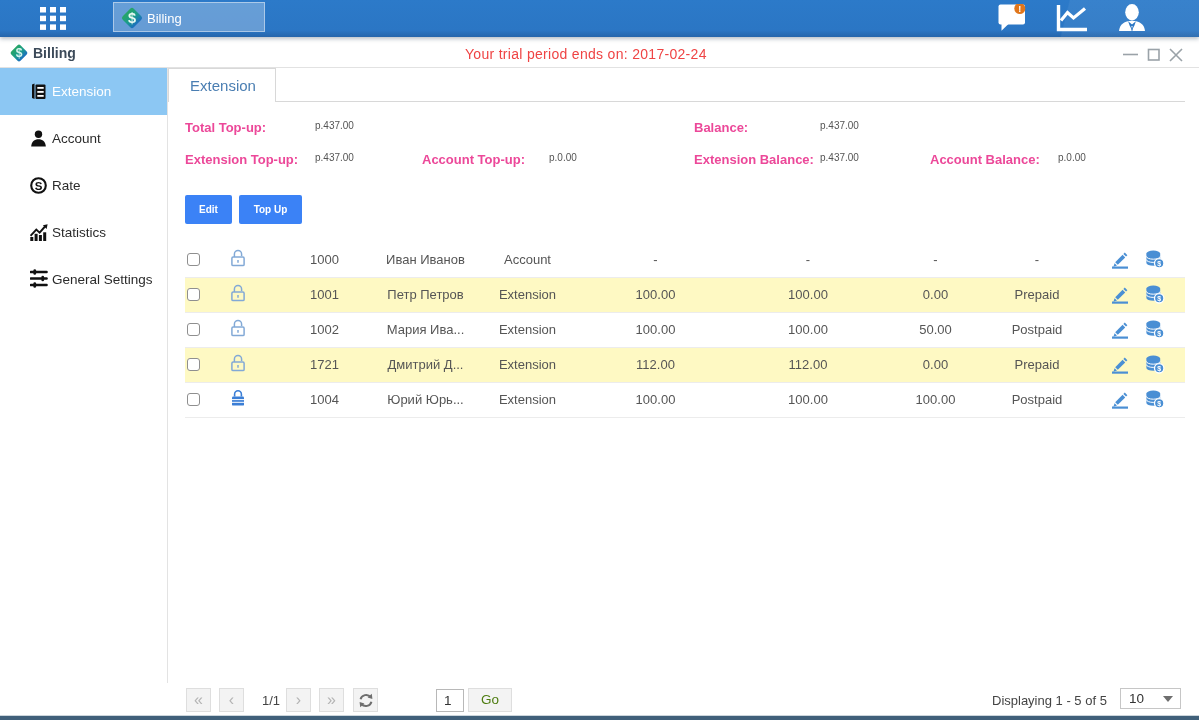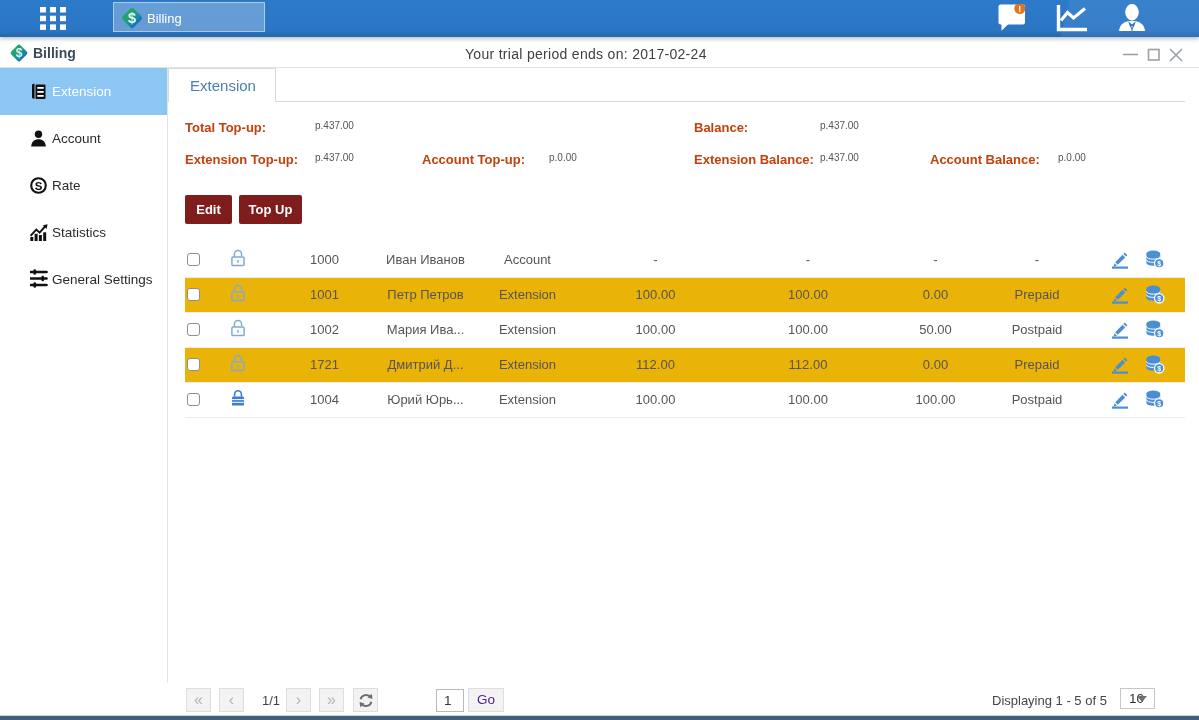--- a/index.html
+++ b/index.html
@@ -12,48 +12,48 @@
 .apptab { position:absolute; left:113px; top:2px; width:152px; height:30px;
   background:rgba(255,255,255,0.28); border:1px solid rgba(255,255,255,0.45); }
 .apptab .dsvg { position:absolute; left:6px; top:3px; }
 .apptab span { position:absolute; left:33px; top:8px; color:#fff; font-size:13px; }
 .tbicon { position:absolute; }
 
 .titlebar { position:absolute; left:0; top:37px; width:1199px; height:31px; background:#fff;
   border-bottom:1px solid #e2e2e2; }
 .titlebar .dsvg { position:absolute; left:9px; top:6px; }
 .wtitle { position:absolute; left:33px; top:8px; font-size:14px; font-weight:bold; color:#3c4a59; }
-.trial { position:absolute; left:465px; top:9px; font-size:14px; color:#404040; letter-spacing:0.3px; }
+.trial { position:absolute; left:465px; top:9px; font-size:14px; color:#ef4444; letter-spacing:0.3px; }
 .winbtn { position:absolute; top:0; }
 
 .sidebar { position:absolute; left:0; top:68px; width:168px; height:615px; background:#fff;
   border-right:1px solid #e3e3e3; }
 .mitem { position:relative; height:47px; }
 .mitem .micon { position:absolute; left:30px; top:15px; }
 .mitem .mtext { position:absolute; left:52px; top:16px; font-size:13.5px; color:#2b2b2b; }
 .mitem.sel { background:#8cc7f3; }
 .mitem.sel .mtext { color:#fff; }
 
 .content { position:absolute; left:169px; top:68px; width:1030px; height:649px; background:#fff; }
 .tabstrip { position:absolute; left:0; top:0; width:1030px; height:34px; }
 .tabstrip .rule { position:absolute; left:0; bottom:0; width:1016px; border-bottom:1px solid #d8d8d8; }
 .tab { position:absolute; left:-1px; top:0; width:108px; height:34px; background:#fff;
   border:1px solid #d8d8d8; border-bottom:none; z-index:2; }
 .tab span { position:absolute; left:0; width:108px; text-align:center; top:8px; font-size:15px; color:#4a7eb2; }
-.slabel { position:absolute; font-size:13px; font-weight:bold; color:#c2410c; white-space:nowrap; }
+.slabel { position:absolute; font-size:13px; font-weight:bold; color:#ec4899; white-space:nowrap; }
 .sval { position:absolute; font-size:10px; color:#555; white-space:nowrap; }
-.btn { position:absolute; height:29px; background:#7f1d1d; color:#fff; font-size:13px; font-weight:bold;
+.btn { position:absolute; height:29px; background:#3b82f6; color:#fff; font-size:10px; font-weight:bold;
   border:none; border-radius:2px; text-align:center; line-height:29px; }
 
 .gtable { position:absolute; left:16px; top:174px; width:1000px; border-collapse:collapse; table-layout:fixed; }
 .gtable th { height:35px; font-size:13px; font-weight:normal; color:#5a5a5a; text-align:center;
   border-top:1px solid #e9e9e9; border-bottom:1px solid #e2e2e2; padding:0; }
 .gtable td { height:35px; font-size:13px; color:#555; text-align:center; border-bottom:1px solid #ececec;
   padding:0; white-space:nowrap; overflow:hidden; }
-.gtable tr.odd td { background:#eab308;text-align:center; }
+.gtable tr.odd td { background:#fef9c3;text-align:center; }
 .cb { width:13px; height:13px; border:1px solid #8f8f8f; border-radius:3px; background:#fff; margin:0 auto; }
 .ops { padding-left:4px !important; } .ops svg { vertical-align:middle; }
 
 .pager { position:absolute; left:0; top:615px; width:1030px; height:34px; background:#fff; }
 .pbtn { position:absolute; top:5px; width:25px; height:24px; background:#f3f3f3; border:1px solid #dedede;
   color:#b4b4b4; font-size:16px; text-align:center; line-height:22px; }
 .ptext { position:absolute; font-size:13px; color:#444; }
 </style>
 </head>
 <body>
@@ -383,22 +383,22 @@
         <path d="M2.6 6.2 A5.6 5.2 0 0 1 12.6 4.1" fill="none" stroke="#6e6e6e" stroke-width="2"></path>
         <polygon points="13.8,0.8 14.4,5.9 9.6,4.6" fill="#6e6e6e"></polygon>
         <path d="M13.4 8.8 A5.6 5.2 0 0 1 3.4 10.9" fill="none" stroke="#6e6e6e" stroke-width="2"></path>
         <polygon points="2.2,14.2 1.6,9.1 6.4,10.4" fill="#6e6e6e"></polygon>
       </svg>
     </div>
     <span class="ptext" style="left:222px; top:10px; font-size:12px;margin-top:47px;">Go to</span>
     <div style="position:absolute; left:267px; top:6px; width:28px; height:23px; border:1px solid #b8b8b8; background:#fff;">
       <span style="position:absolute; left:7px; top:3px; font-size:13.5px; color:#333;">1</span>
         </div>
-    <div class="pbtn" style="left:299px; width:36px; color:#4c1d95; font-size:13.5px;">Go</div>
+    <div class="pbtn" style="left:299px; width:44px; color:#4d7c0f; font-size:13.5px;">Go</div>
     <span class="ptext" style="left:823px; top:10px;">Displaying 1 - 5 of 5</span>
-    <div style="position:absolute; left:951px; top:5px; width:35px; height:21px; border:1px solid #c6c6c6; background:#fff;">
+    <div style="position:absolute; left:951px; top:5px; width:61px; height:21px; border:1px solid #c6c6c6; background:#fff;">
       <span style="position:absolute; left:8px; top:2px; font-size:13.5px; color:#333;">10</span>
       <div style="position:absolute; right:7px; top:7px; width:0; height:0; border-left:5px solid transparent; border-right:5px solid transparent; border-top:6px solid #6e6e6e;"></div>
     </div>
   </div>
 </div>
 <div style="position:absolute; left:0; top:715px; width:1199px; height:5px; background:#40607a; border-top:1px solid #ccd6dc;"></div>
 </div>
 
 </body></html>

